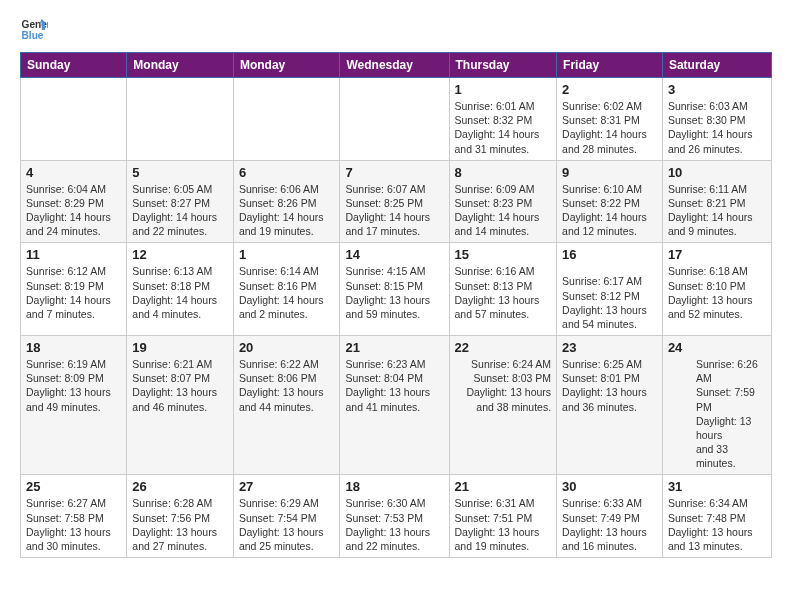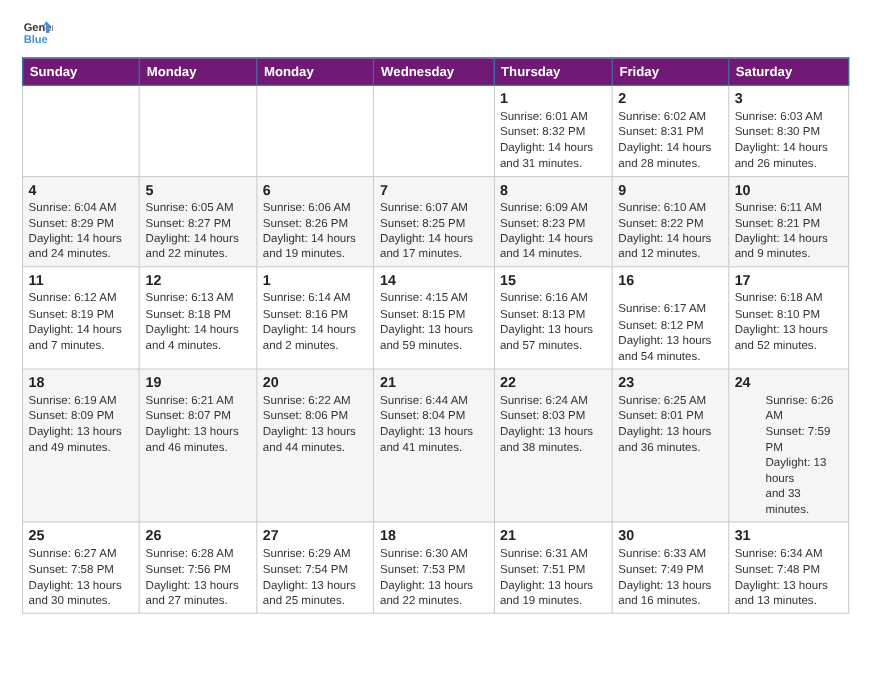--- a/index.html
+++ b/index.html
@@ -259,28 +259,28 @@
         </td>
         <td>
           <span class="day-num">20</span>
           <div class="cell-text" style="white-space: pre-line;">Sunrise: 6:22 AM
 Sunset: 8:06 PM
 Daylight: 13 hours
 and 44 minutes.</div>
         </td>
         <td>
           <span class="day-num">21</span>
-          <div class="cell-text" style="white-space: pre-line;">Sunrise: 6:44 AM
+          <div class="cell-text" style="white-space: pre-line;">Sunrise: 6:23 AM
 Sunset: 8:04 PM
 Daylight: 13 hours
 and 41 minutes.</div>
         </td>
         <td>
           <span class="day-num">22</span>
-          <div class="cell-text" style="white-space: pre-line;">Sunrise: 6:24 AM
+          <div class="cell-text" style="white-space: pre-line; text-align: right;">Sunrise: 6:24 AM
 Sunset: 8:03 PM
 Daylight: 13 hours
 and 38 minutes.</div>
         </td>
         <td>
           <span class="day-num">23</span>
           <div class="cell-text" style="white-space: pre-line;">Sunrise: 6:25 AM
 Sunset: 8:01 PM
 Daylight: 13 hours
 and 36 minutes.</div>

